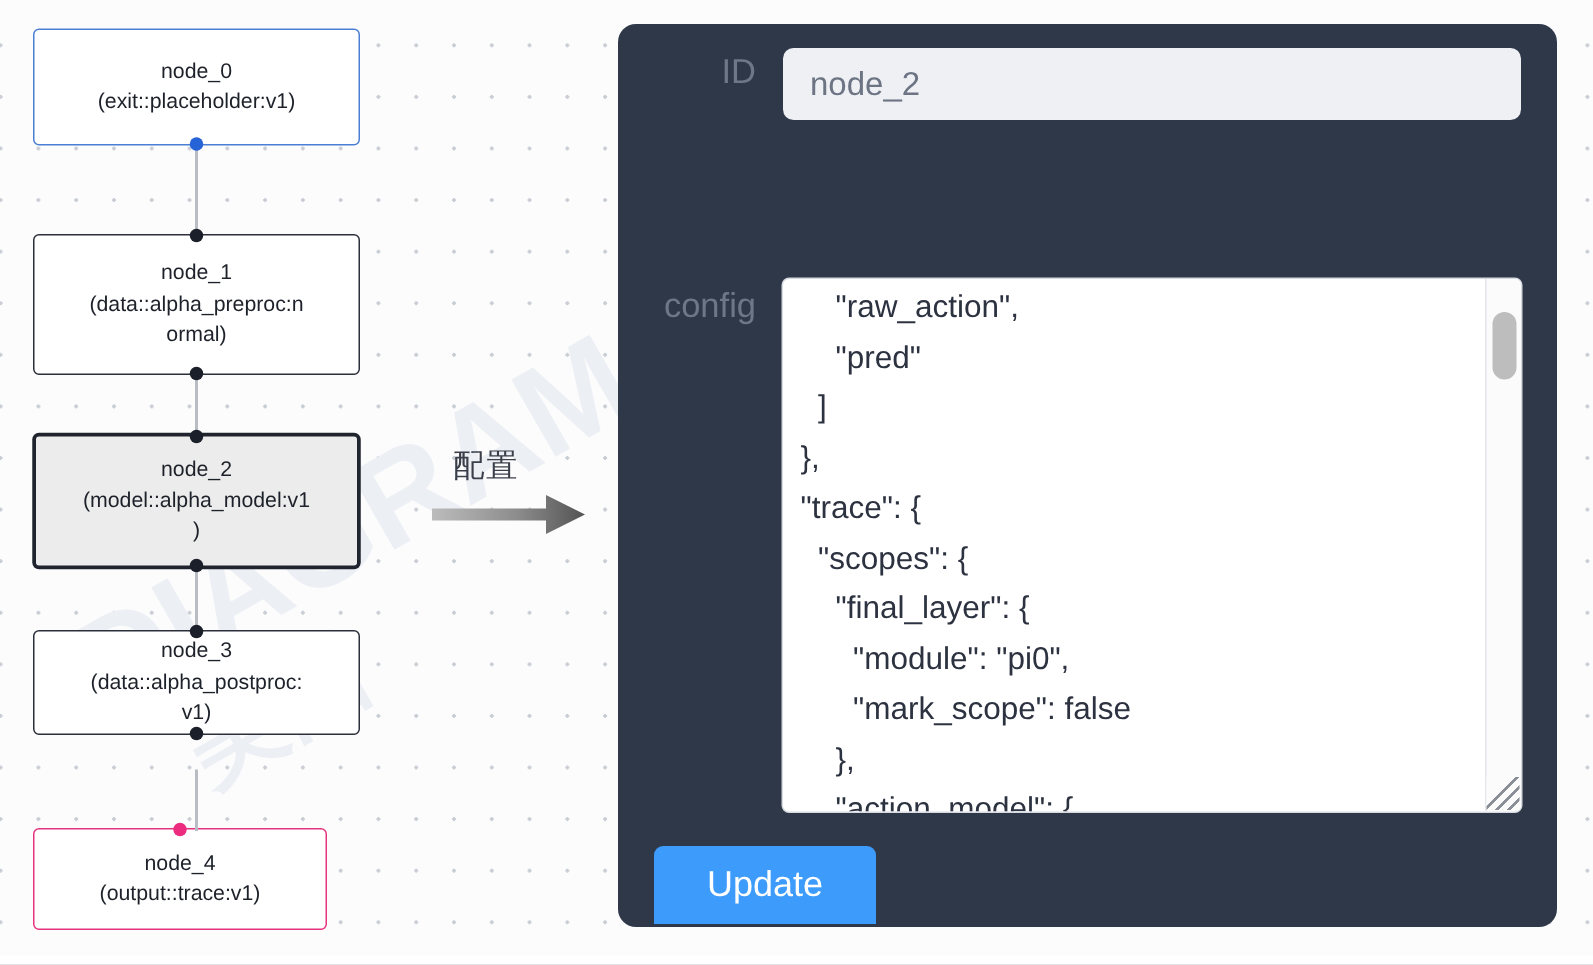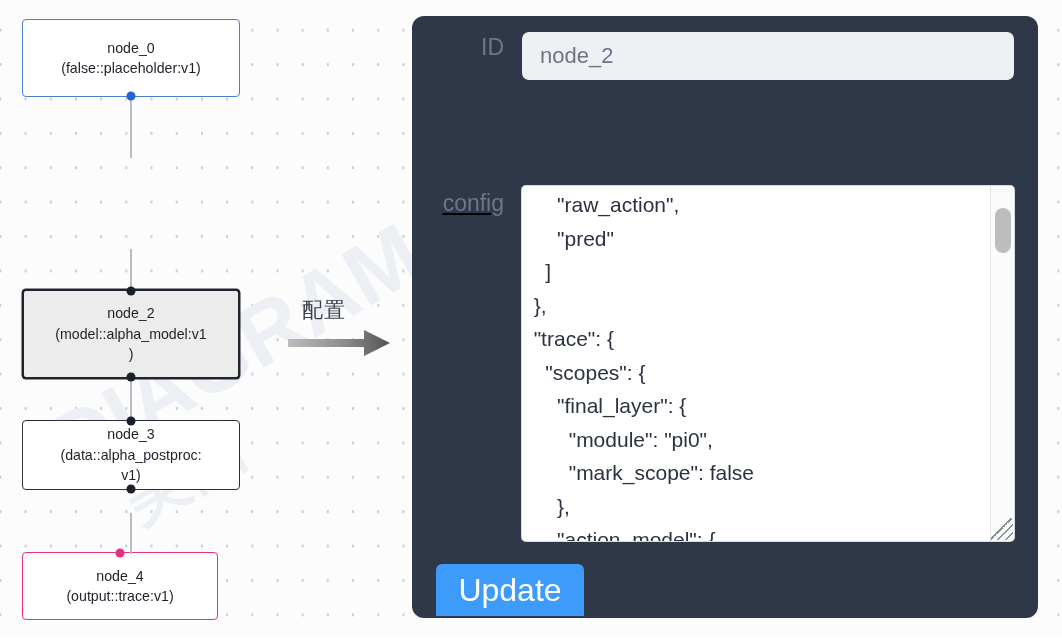--- a/index.html
+++ b/index.html
@@ -150,21 +150,21 @@
     font-size: 22px;
     font-family: "Liberation Sans", sans-serif;
     padding: 0 18px;
     outline: none;
   }
 
   #row-id    { left: 0; top: 16px; }
   #row-id .field-input   { width: 492px; height: 48px; line-height: 48px; }
   #row-type  { left: 0; top: 94px; }
   #row-type .field-input { width: 492px; height: 48px; line-height: 48px; }
-  #row-config{ left: 0; top: 170px; text-decoration: underline; }
+  #row-config{ left: 0; top: 170px; }
   #row-config .field-label { line-height: 34px; }
 
   .textarea-wrap {
     position: relative;
     width: 492px;
     height: 355px;
     background: #ffffff;
     border-radius: 4px;
     box-shadow: 0 0 0 1px #d7dae0;
     overflow: hidden;
@@ -215,21 +215,21 @@
   }
 
   #update-button {
     position: absolute;
     left: 24px; top: 548px;
     width: 148px; height: 52px;
     background: #3d9bfb;
     border: none;
     border-radius: 6px 6px 0 0;
     color: #ffffff;
-    font-size: 32px;
+    font-size: 24px;
     font-family: "Liberation Sans", sans-serif;
     text-align: center;
     line-height: 52px;
     padding: 0;
     cursor: pointer;
   }
 </style>
 </head>
 <body>
 
@@ -238,24 +238,30 @@
   <div class="wm" style="left:30px; top:300px; font-size:86px; transform:rotate(-30deg);">DIAGRAM</div>
   <div class="wm" style="left:120px; top:430px; font-size:64px; transform:rotate(-30deg);">美团</div>
   <div class="wm" style="left:630px; top:210px; font-size:76px; transform:rotate(-30deg); color:#f3f5f8;">DIAGRAM</div>
 
   <div class="edge" style="top:96px; height:62px;"></div>
   <div class="edge" style="top:249px; height:42px;"></div>
   <div class="edge" style="top:378px; height:44px;"></div>
   <div class="edge" style="top:513px; height:41px;"></div>
 
   <div class="node is-input" style="left:22px; top:19px; width:218px; height:78px;">
-    <div class="node-label"><span>node_0</span><br><span>(false::placeholder:v1)</span></div>
+    <div class="node-label"><span>node_0</span><br><span>(exit::placeholder:v1)</span></div>
     <div class="handle bottom blue"></div>
   </div>
 
+  <div class="node" style="left:22px; top:156px; width:218px; height:94px;">
+    <div class="node-label"><span>node_1</span><br><span>(data::alpha_preproc:n
+ormal)</span></div>
+    <div class="handle top"></div>
+    <div class="handle bottom"></div>
+  </div>
 
   <div class="node is-selected" style="left:22px; top:289px; width:218px; height:90px;">
     <div class="node-label"><span>node_2</span><br><span>(model::alpha_model:v1
 )</span></div>
     <div class="handle top"></div>
     <div class="handle bottom"></div>
   </div>
 
   <div class="node" style="left:22px; top:420px; width:218px; height:70px;">
     <div class="node-label"><span>node_3</span><br><span>(data::alpha_postproc:

